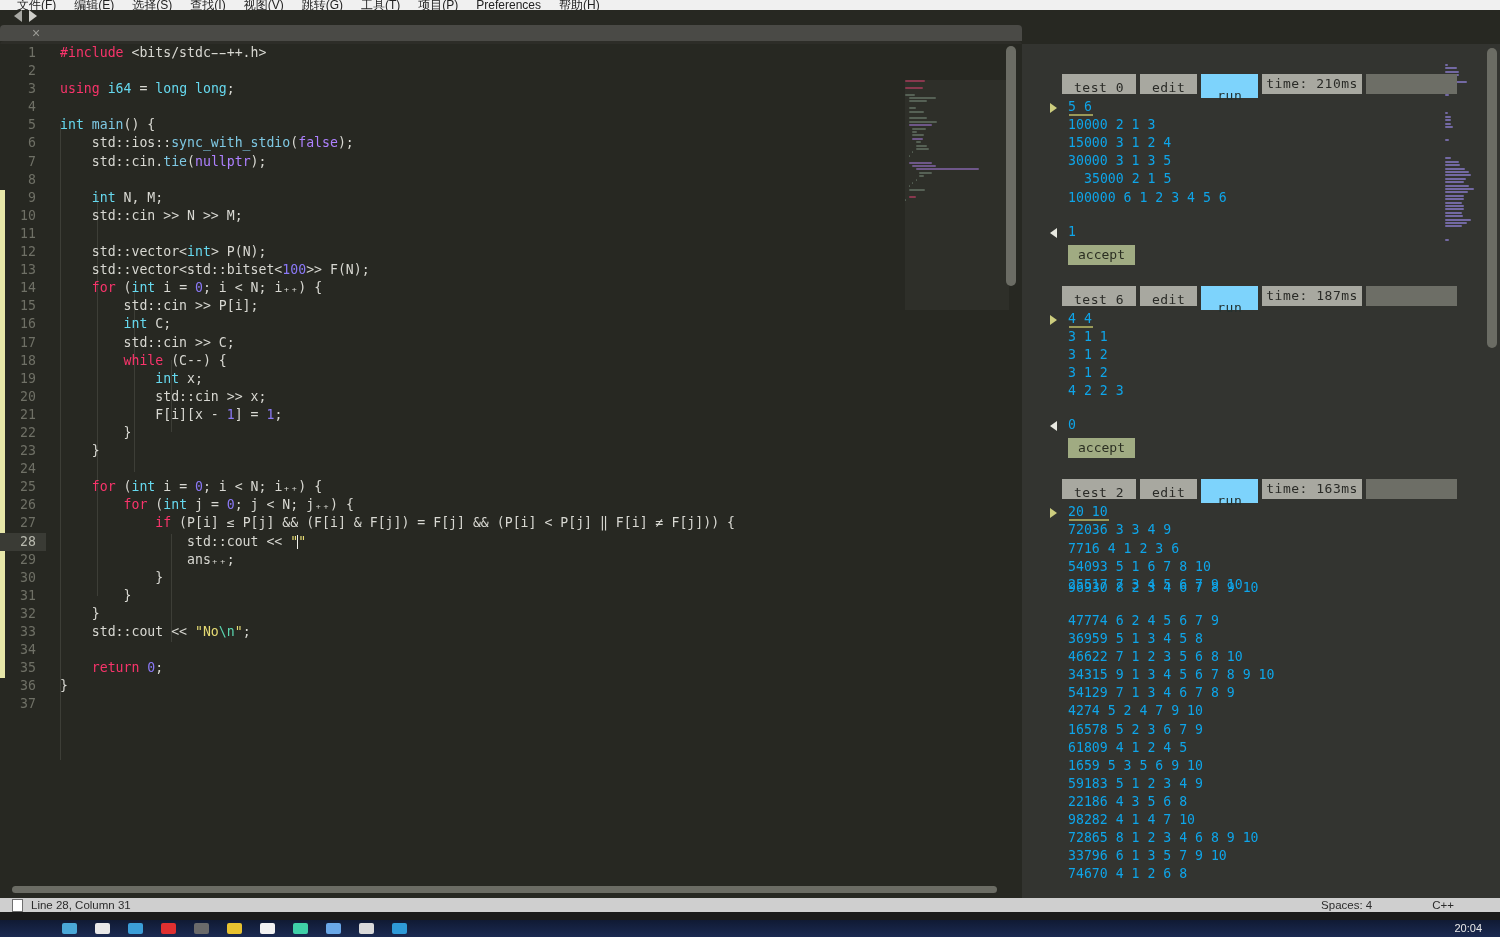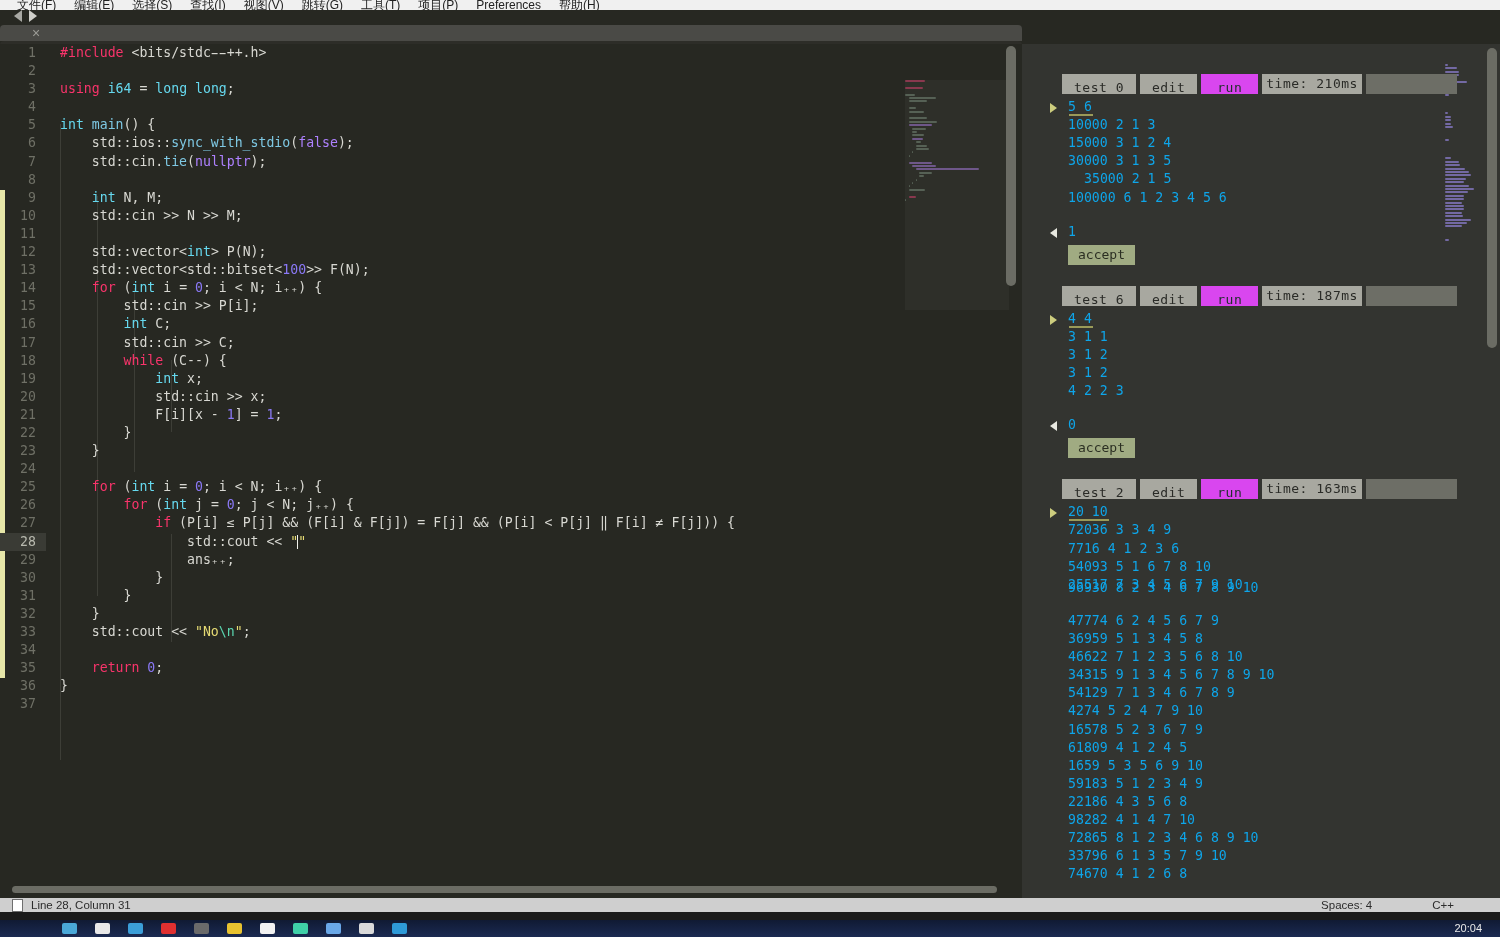--- a/index.html
+++ b/index.html
@@ -123,21 +123,21 @@
     background: #333430; overflow: hidden;
   }
   .trow {
     position: absolute; left: 40px; display: flex; height: 20px; gap: 4px;
     font-size: 13px; line-height: 20px;
   }
   .chip {
     background: #a8a8a0; color: #2a2b27; padding: 4px 12px;
     letter-spacing: .5px;
   }
-  .chip.run { background: #d946ef; color: #22302e; padding: 4px 16px; }
+  .chip.run { background: #7dd3fc; color: #22302e; padding: 12px 16px; }
   .chip.time { padding: 0 4px; }
   .chipfill { background: #6d6e66; flex: 1; min-width: 20px; }
 
   .ioline {
     position: absolute; left: 46px;
     font-size: 13.2px; line-height: 18.1px;
     color: #0ea5e9; white-space: pre;
   }
   .arrow-in, .arrow-out {
     position: absolute; left: 28px; width: 0; height: 0;

